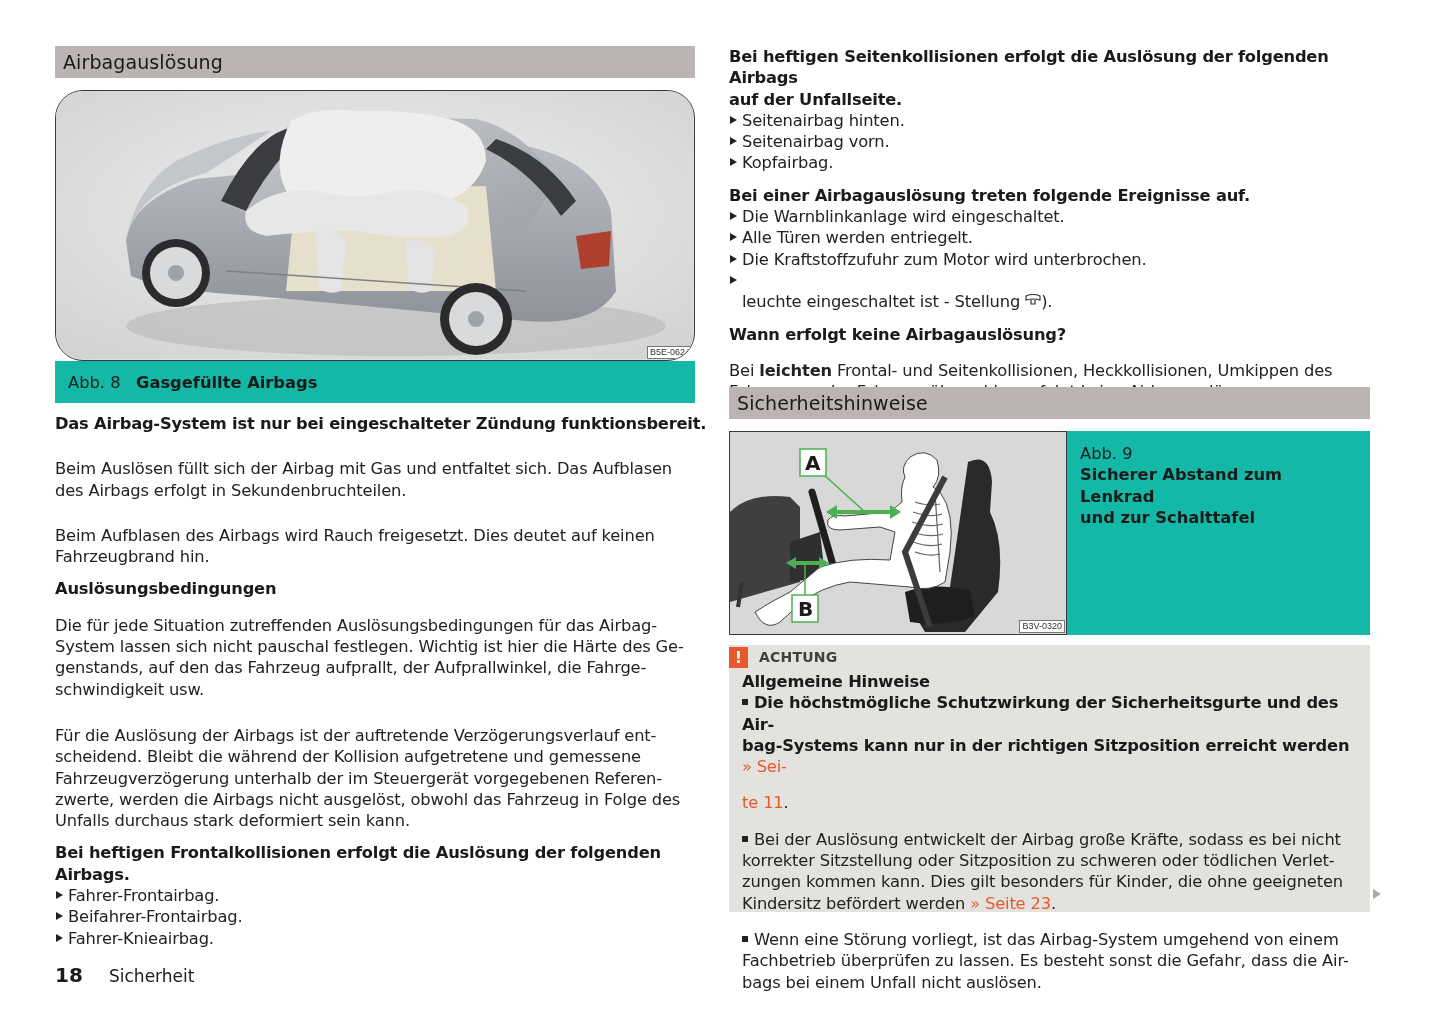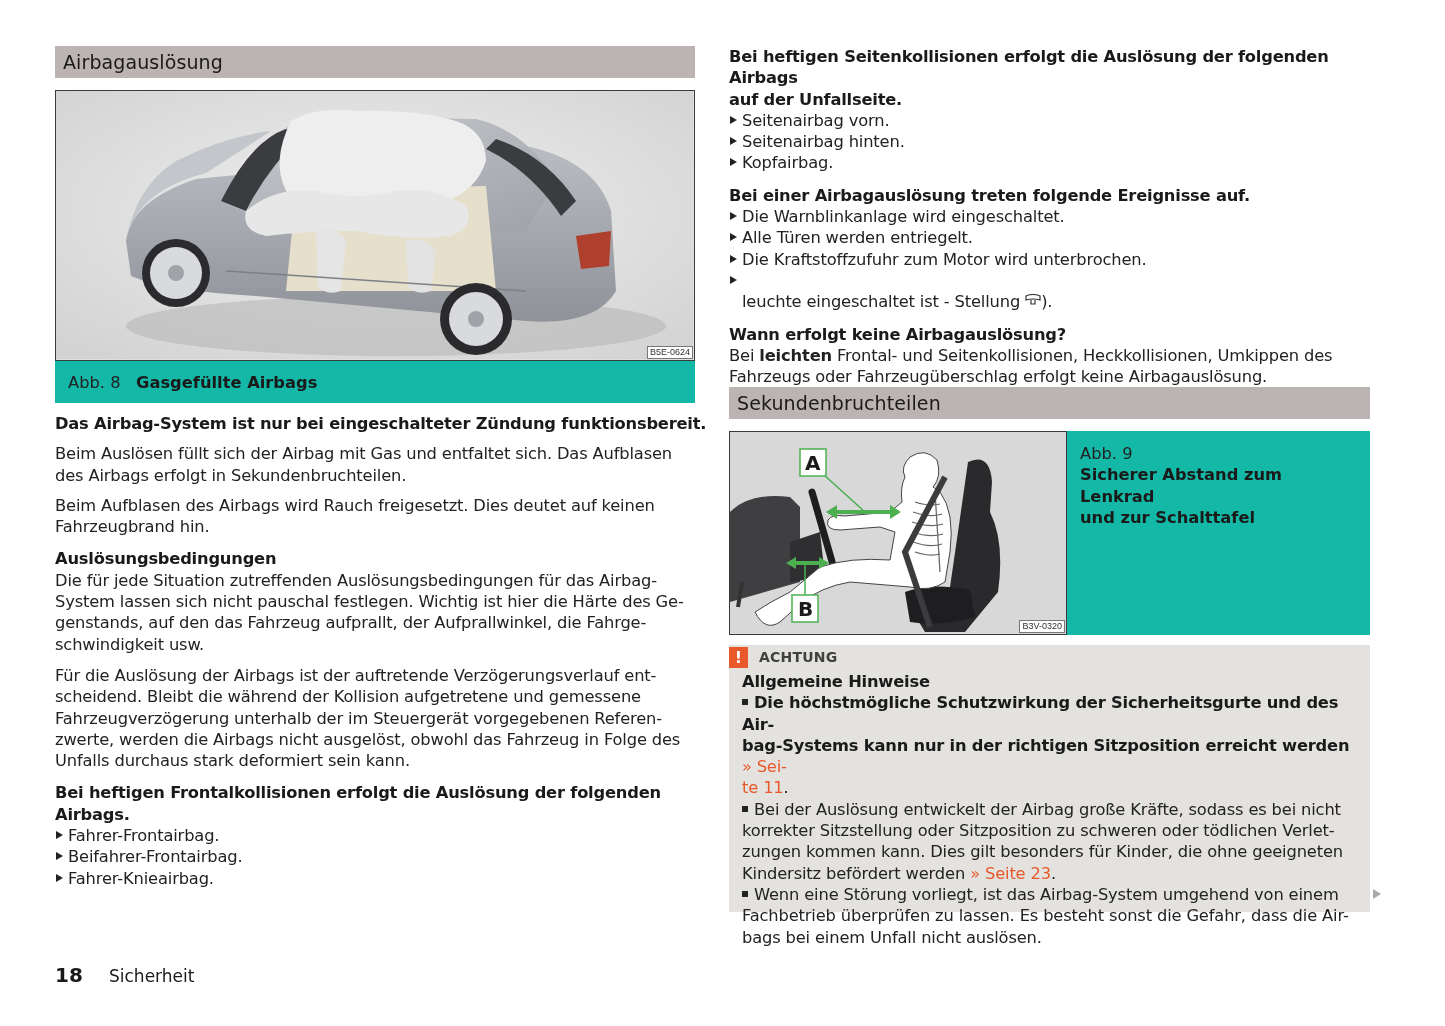--- a/index.html
+++ b/index.html
@@ -13,21 +13,21 @@
   .section-head {
     background: #bbb4b2;
     font-size: 19px;
     padding: 4px 8px 3px 8px;
     height: 32px;
     line-height: 25px;
     color: #1a1a1a;
     letter-spacing: 0.1px;
   }
 
-  .p { font-size: 16.3px; line-height: 21.3px; color: #222; letter-spacing: -0.15px; }
+  .p { font-size: 16.3px; line-height: 21.3px; color: #222; letter-spacing: -0.15px; margin-top: 15px; }
   .b { font-weight: bold; }
   .bold-line { font-size: 16.3px; line-height: 21.3px; font-weight: bold; color: #1a1a1a; letter-spacing: -0.2px; }
   .gap { height: 10px; }
 
   ul.tri { list-style: none; }
   ul.tri li { font-size: 16.3px; line-height: 21.3px; padding-left: 13px; position: relative; color: #222; letter-spacing: -0.15px; }
   ul.tri li .tri-icon {
     position: absolute; left: 1px; top: 6px; width: 0; height: 0;
     border-top: 4.5px solid transparent; border-bottom: 4.5px solid transparent;
     border-left: 7px solid #222;
@@ -57,21 +57,21 @@
     position: absolute; left: 1373px; top: 889px; width: 0; height: 0;
     border-top: 5px solid transparent; border-bottom: 5px solid transparent; border-left: 8px solid #aaa;
   }
 </style>
 </head>
 <body>
 
 <div class="col col-left">
   <div class="section-head" style="position:absolute; top:46px; width:640px;">Airbagauslösung</div>
 
-  <div class="fig-frame" style="position:absolute; top:90px; width:640px; height:271px;">
+  <div class="fig-frame" style="position:absolute; top:90px; width:640px; height:271px;border-radius:28px;">
     <svg width="637" height="268" viewBox="0 0 637 268">
       <defs>
         <radialGradient id="bgG" cx="50%" cy="45%" r="70%">
           <stop offset="0%" stop-color="#efefef"></stop>
           <stop offset="100%" stop-color="#d3d3d3"></stop>
         </radialGradient>
         <linearGradient id="bodyG" x1="0" y1="0" x2="0" y2="1">
           <stop offset="0%" stop-color="#b9bcc2"></stop>
           <stop offset="100%" stop-color="#8f9298"></stop>
         </linearGradient>
@@ -158,22 +158,22 @@
   </div>
 </div>
 
 <div class="col col-right">
   <div style="position:absolute; top:46px; width:660px;">
     <div class="bold-line">
       <div>Bei heftigen Seitenkollisionen erfolgt die Auslösung der folgenden Airbags</div>
       <div>auf der Unfallseite.</div>
     </div>
     <ul class="tri">
+      <li><span class="tri-icon"></span><span>Seitenairbag hinten.</span></li>
       <li><span class="tri-icon"></span><span>Seitenairbag vorn.</span></li>
-      <li><span class="tri-icon"></span><span>Seitenairbag hinten.</span></li>
       <li><span class="tri-icon"></span><span>Kopfairbag.</span></li>
     </ul>
     <div class="gap" style="height:11px;"></div>
     <div class="bold-line">Bei einer Airbagauslösung treten folgende Ereignisse auf.</div>
     <ul class="tri">
       <li><span class="tri-icon"></span><span>Die Warnblinkanlage wird eingeschaltet.</span></li>
       <li><span class="tri-icon"></span><span>Alle Türen werden entriegelt.</span></li>
       <li><span class="tri-icon"></span><span>Die Kraftstoffzufuhr zum Motor wird unterbrochen.</span></li>
       <li><span class="tri-icon"></span><br><span>leuchte eingeschaltet ist - Stellung </span><svg width="16" height="12" viewBox="0 0 16 12" style="vertical-align:1px;">
             <path d="M1 2 Q8 -1 15 2 L15 6 Q8 4 1 6 Z" fill="none" stroke="#333" stroke-width="1.2"></path>
@@ -181,21 +181,21 @@
           </svg><span>).</span></li>
     </ul>
     <div class="gap" style="height:11px;"></div>
     <div class="bold-line">Wann erfolgt keine Airbagauslösung?</div>
     <div class="p">
       <div><span>Bei </span><span class="b">leichten</span><span> Frontal- und Seitenkollisionen, Heckkollisionen, Umkippen des</span></div>
       <div>Fahrzeugs oder Fahrzeugüberschlag erfolgt keine Airbagauslösung.</div>
     </div>
   </div>
 
-  <div class="section-head" style="position:absolute; top:387px; width:641px;">Sekundenbruchteilen</div>
+  <div class="section-head" style="position:absolute; top:387px; width:641px;">Sicherheitshinweise</div>
 
   <div class="fig-frame" style="position:absolute; top:431px; width:338px; height:204px; background:#d9d9d9;">
     <svg width="335" height="201" viewBox="0 0 335 201">
       <rect width="335" height="201" fill="#d8d8d8"></rect>
 
       <path d="M0 80 Q20 60 60 65 L70 75 L70 150 L0 170 Z" fill="#3f3f42"></path>
       <path d="M60 110 L90 100 L95 145 L60 150 Z" fill="#2f2f31"></path>
 
       <path d="M12 150 L8 175" stroke="#333" stroke-width="4"></path>
 

